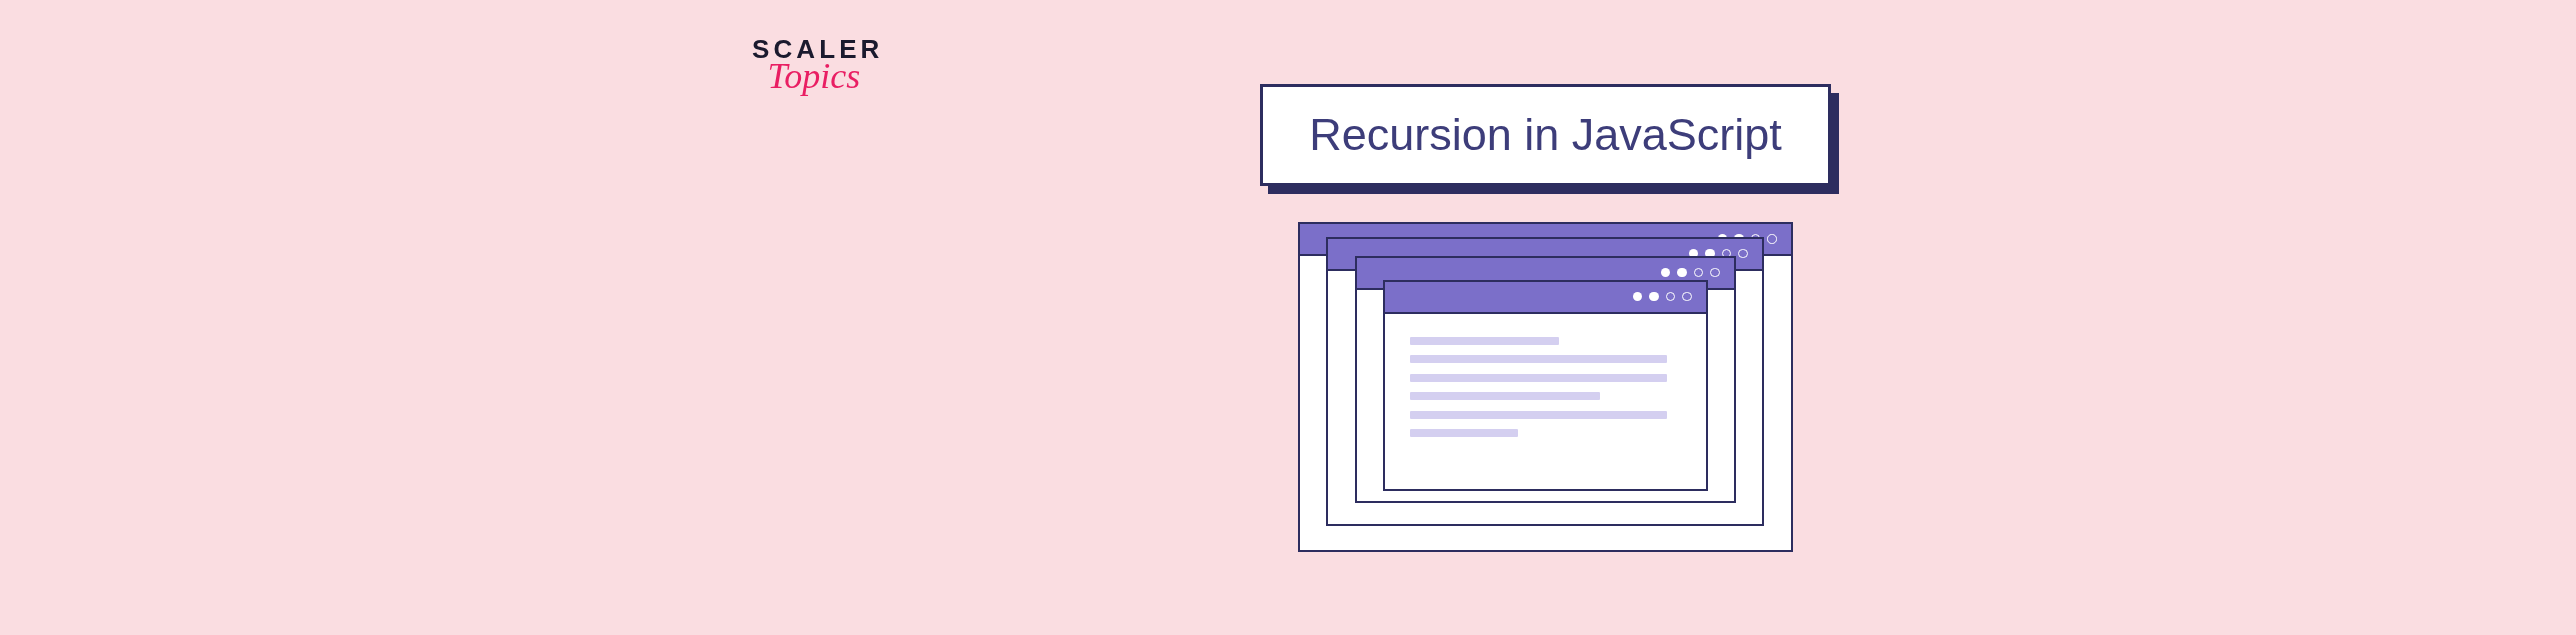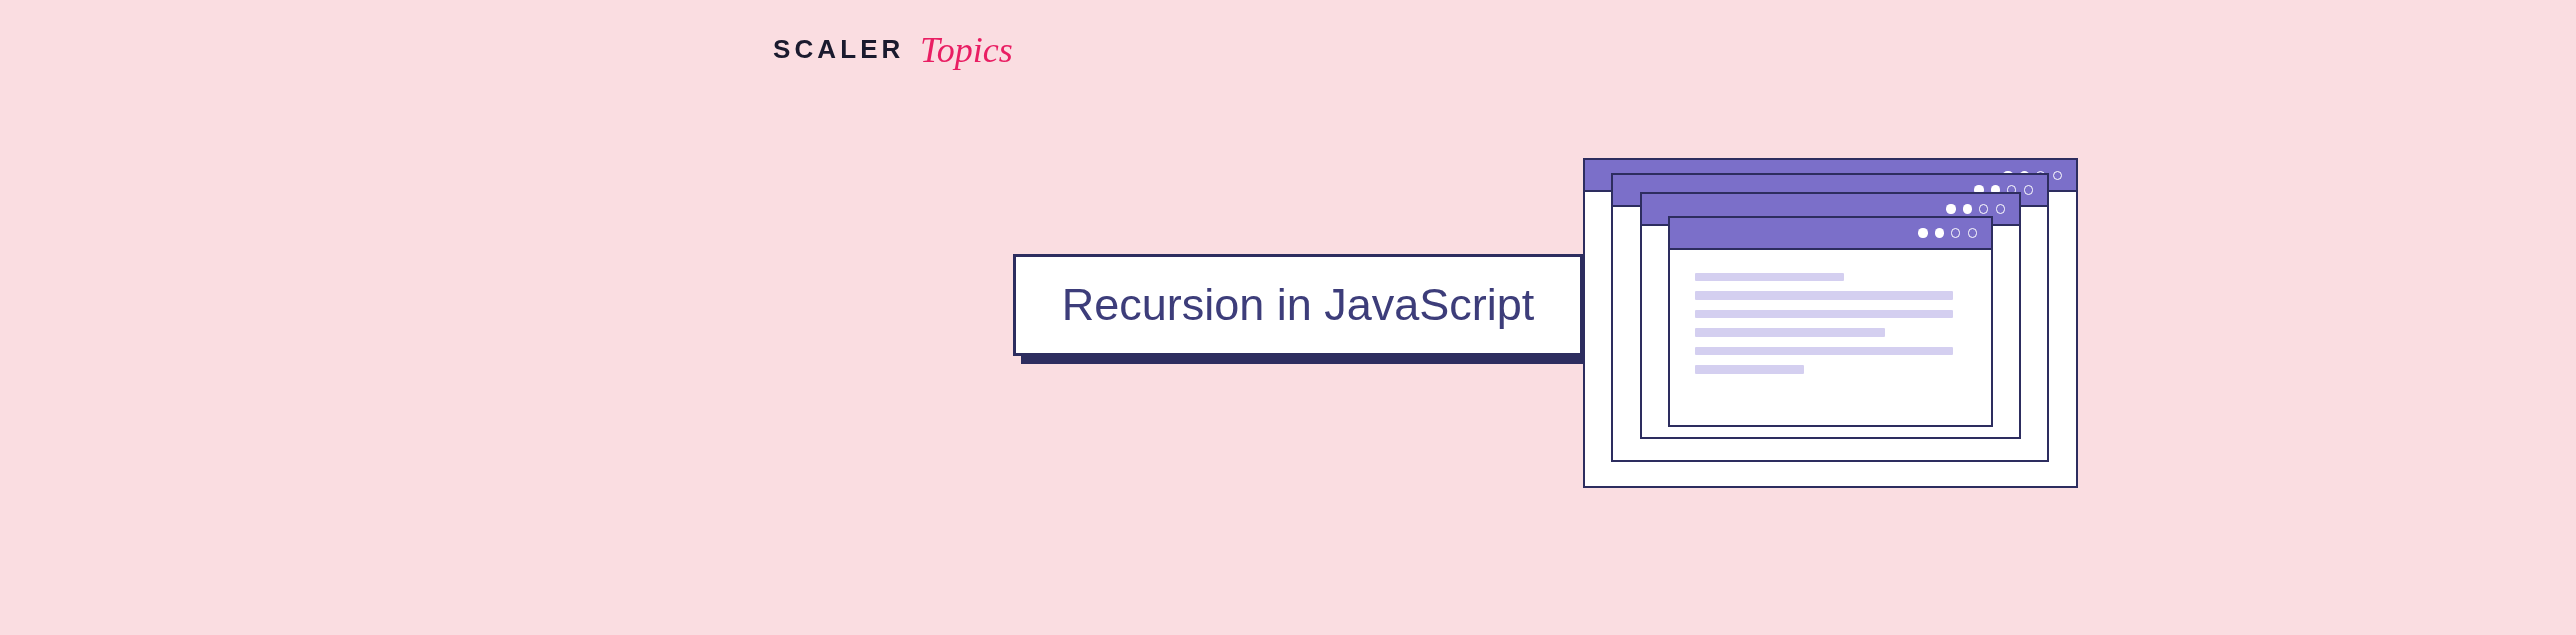--- a/index.html
+++ b/index.html
@@ -13,28 +13,29 @@
       background: #fadde1;
       display: flex;
       align-items: center;
       justify-content: center;
       font-family: Arial, Helvetica, sans-serif;
       position: relative;
     }
     .content-wrapper {
       position: relative;
       display: flex;
+      flex-direction: column;
       align-items: center;
     }
     .logo {
       position: absolute;
-      left: 773px;
+      left: 752px;
       top: 36px;
       display: flex;
-      flex-direction: row;
+      flex-direction: column;
       line-height: 1;
     }
     .logo-scaler {
       font-size: 26px;
       font-weight: 900;
       letter-spacing: 4.1px;
       color: #1a1a2e;
     }
     .logo-topics {
       font-family: 'Brush Script MT', cursive;

